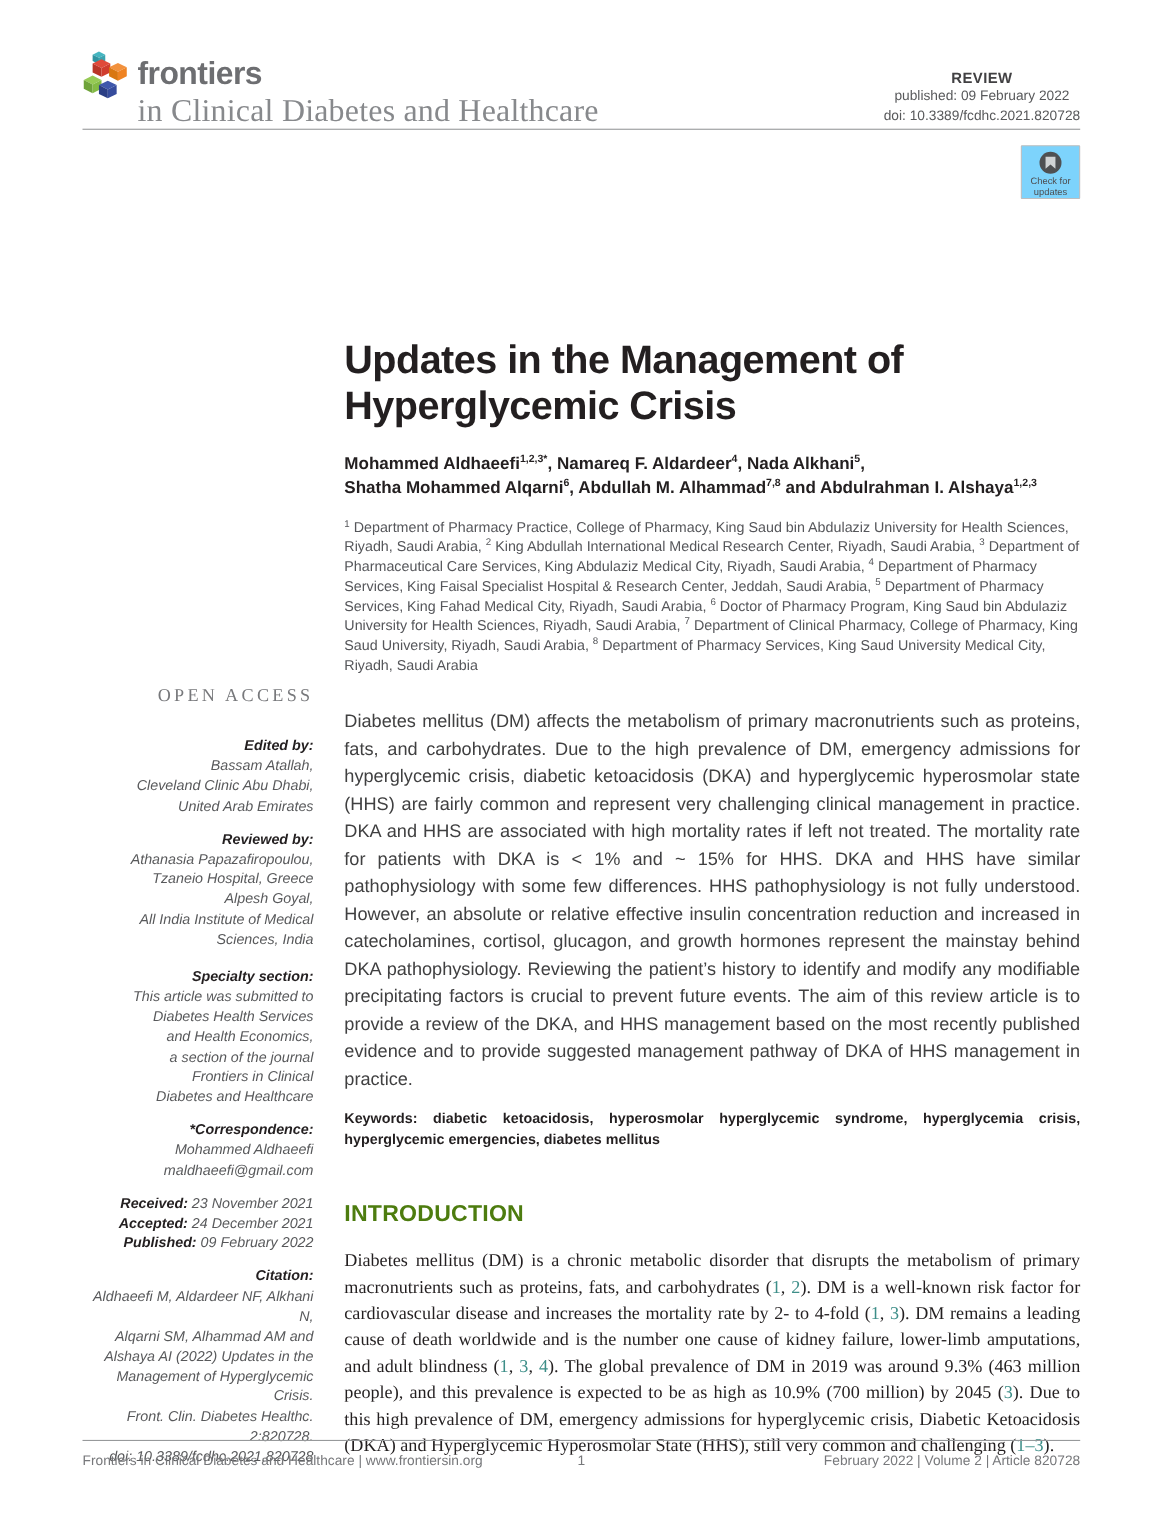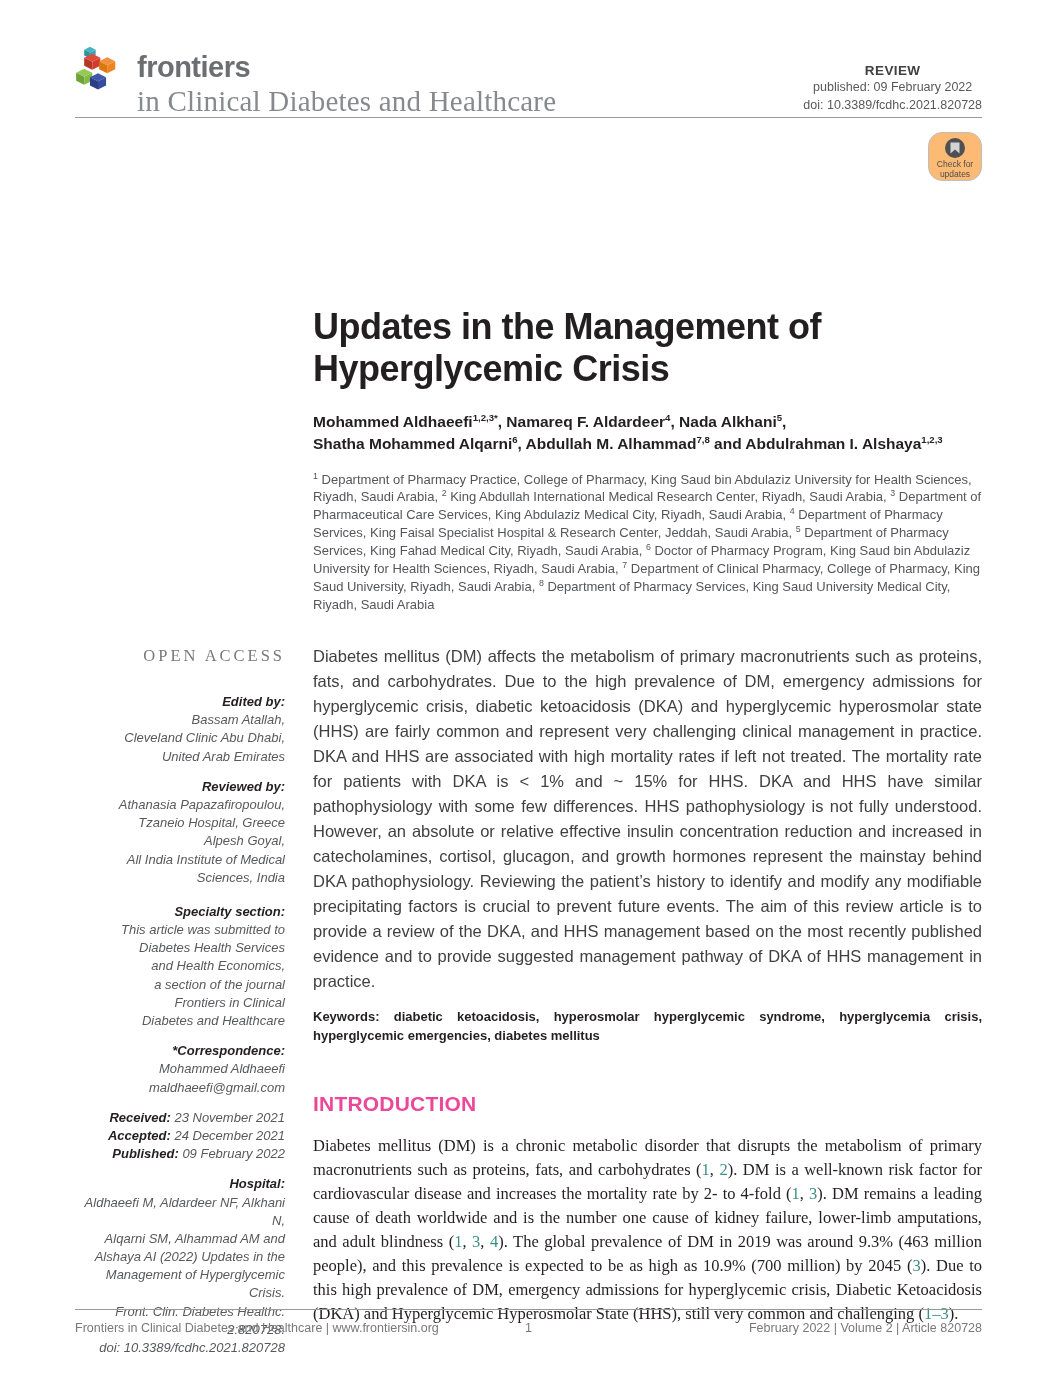--- a/index.html
+++ b/index.html
@@ -10,42 +10,42 @@
     background:#ffffff;
     font-family:"Liberation Sans", sans-serif;
     color:#231f20;
     overflow:hidden;
   }
   
   .header {
     position:absolute; left:75px; right:78px; top:44px;
     display:flex; justify-content:space-between; align-items:flex-start;
   }
-  .logo-row { display:flex; align-items:flex-start; gap:16px; }
+  .logo-row { display:flex; align-items:flex-start; gap:4px; }
   .logo-mark { width:46px; height:54px; }
   .logo-name {
     font-size:29px; font-weight:bold; color:#6d6e71;
     line-height:1.0; letter-spacing:-0.5px; margin-top:9px;
   }
   .logo-journal {
     font-family:"Liberation Serif", serif;
     font-size:29px; color:#87898c; margin-top:3px; letter-spacing:0.2px;
   }
   .header-right { text-align:center; margin-top:19px; }
   .article-type { font-size:13.5px; font-weight:bold; color:#414042; letter-spacing:0.4px; }
   .header-meta { font-size:12.5px; color:#58595b; line-height:1.45; }
   .rule {
     position:absolute; left:75px; right:78px; top:117px;
     border-top:1.5px solid #97999b;
   }
   
   .badge {
     position:absolute; right:78px; top:132px;
     width:54px; height:49px;
-    background:#fdba74; border:1px solid #bcbec0; border-radius:14px;
+    background:#7dd3fc; border:1px solid #bcbec0; border-radius:1px;
     display:flex; flex-direction:column; align-items:center;
     padding-top:3px; cursor:pointer;
   }
   .badge-text { font-size:8.5px; color:#4d4d4f; line-height:1.15; text-align:center; }
   
   .main { position:absolute; left:313px; top:306px; width:669px; }
   .title { font-size:36px; font-weight:bold; line-height:1.16; letter-spacing:-0.5px; color:#231f20; }
   .authors {
     margin-top:21px; font-size:15.5px; font-weight:bold; 
     line-height:1.42; color:#231f20;
@@ -57,30 +57,30 @@
   }
   .affiliations .sup { font-size:0.68em; vertical-align:super; line-height:0; }
   .abstract {
     margin-top:30px; font-size:16.5px; color:#404041;
     line-height:25px; text-align:justify;
   }
   .keywords {
     margin-top:14px; font-size:13px; font-weight:bold; color:#231f20;
     line-height:1.45; text-align:justify;
   }
-  .section-heading { margin-top:46px; font-size:21px; font-weight:bold; color:#ec4899; letter-spacing:0.2px; }
+  .section-heading { margin-top:46px; font-size:21px; font-weight:bold; color:#4d7c0f; letter-spacing:0.2px; }
   .body-para {
     margin-top:18px;
     font-family:"Liberation Serif", serif;
     font-size:16.5px; color:#231f20; line-height:24px; text-align:justify;
   }
   .ref { color:#3d8e88; cursor:pointer; }
   
   .sidebar {
-    position:absolute; left:75px; top:646px; width:210px;
+    position:absolute; left:75px; top:622px; width:210px;
     text-align:right; font-size:13px;
   }
   .open-access {
     font-family:"Liberation Serif", serif;
     font-size:16.5px; color:#77787b; letter-spacing:3px;
     margin-bottom:27px;
   }
   .side-block { margin-bottom:12px; line-height:1.4; }
   .side-label { font-weight:bold; font-style:italic; color:#231f20; }
   .side-text { font-style:italic; color:#58595b; white-space:pre-line; }
@@ -184,21 +184,21 @@
 maldhaeefi@gmail.com</div>
     </div>
 
     <div class="dates">
       <div class="side-row"><span class="side-label">Received:</span><span class="side-text" style="white-space:normal"> 23 November 2021</span></div>
       <div class="side-row"><span class="side-label">Accepted:</span><span class="side-text" style="white-space:normal"> 24 December 2021</span></div>
       <div class="side-row"><span class="side-label">Published:</span><span class="side-text" style="white-space:normal"> 09 February 2022</span></div>
     </div>
 
     <div class="side-block">
-      <div class="side-label">Hospital:</div>
+      <div class="side-label">Citation:</div>
       <div class="side-text">Aldhaeefi M, Aldardeer NF, Alkhani N,
 Alqarni SM, Alhammad AM and
 Alshaya AI (2022) Updates in the
 Management of Hyperglycemic Crisis.
 Front. Clin. Diabetes Healthc. 2:820728.
 doi: 10.3389/fcdhc.2021.820728</div>
     </div>
   </div>
 
   <div class="main">

